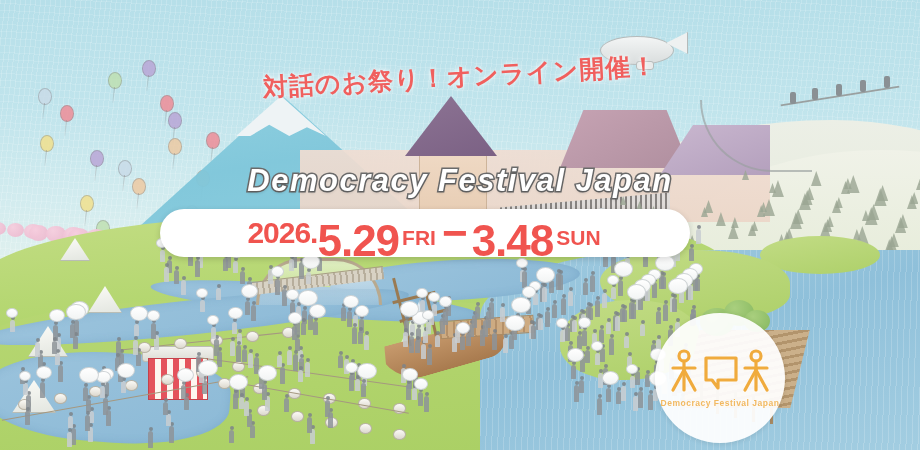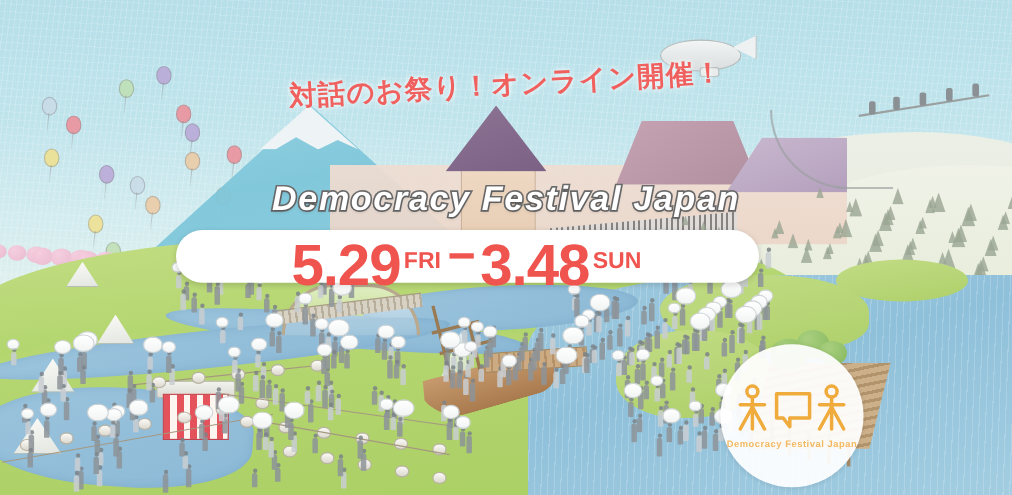--- a/index.html
+++ b/index.html
@@ -177,21 +177,21 @@
      font-size:31px;font-weight:700;color:#ffffff;letter-spacing:1.5px;font-style:italic;
      -webkit-text-stroke:3px #6b6b6b;paint-order:stroke fill;
      text-shadow:0 2px 3px rgba(0,0,0,.16);}
 
   
   .datebar{position:absolute;left:160px;top:209px;width:530px;height:48px;
      background:#ffffff;border-radius:26px;box-shadow:0 2px 6px rgba(0,0,0,.16);
      display:flex;align-items:center;justify-content:center;gap:0px;
      color:#f0544f;font-weight:700;white-space:nowrap;}
   .d-year{font-size:30px;letter-spacing:-1px;}
-  .d-big{font-size:53px;letter-spacing:-1px;line-height:1;margin-top:16px;}
+  .d-big{font-size:44px;letter-spacing:-1px;line-height:1;margin-top:16px;}
   .d-dow{font-size:21px;letter-spacing:0px;padding:0 2px 0 3px;position:relative;top:5px;}
   .d-dash{font-size:44px;padding:0 4px;line-height:1;}
 
   
   .logo{position:absolute;left:655px;top:313px;width:130px;height:130px;border-radius:50%;
      background:rgba(255,255,255,.93);box-shadow:0 1px 5px rgba(0,0,0,.10);
      display:flex;flex-direction:column;align-items:center;justify-content:center;}
   .logo-jp{font-size:9.5px;color:#f0ab3d;font-weight:700;letter-spacing:.4px;margin-bottom:3px;}
   .logo-en{font-size:8.5px;color:#f2b961;font-weight:700;letter-spacing:.5px;margin-top:4px;}
   .logo-mark{width:104px;height:46px;}
@@ -803,20 +803,21 @@
       <div class="bub" style="left:271px;top:266px;width:11px;height:8.8px;"></div>
       <div class="bub" style="left:184px;top:234px;width:14px;height:11.200000000000001px;"></div>
       <div class="bub" style="left:313px;top:237px;width:18px;height:14.4px;"></div>
       <div class="bub" style="left:596px;top:208px;width:10px;height:8px;"></div>
     </div>
 
   <div class="catch">対話のお祭り！オンライン開催！</div>
   <div class="subtitle">Democracy Festival Japan</div>
 
   <div class="datebar">
+    <span class="d-year">2026.</span>
     <span class="d-big">5.29</span>
     <span class="d-dow">FRI</span>
     <span class="d-dash">−</span>
     <span class="d-big">3.48</span>
     <span class="d-dow">SUN</span>
   </div>
 
   <div class="logo">
     <svg class="logo-mark" viewBox="0 0 104 46">
       <circle cx="16" cy="8" r="5"></circle>

